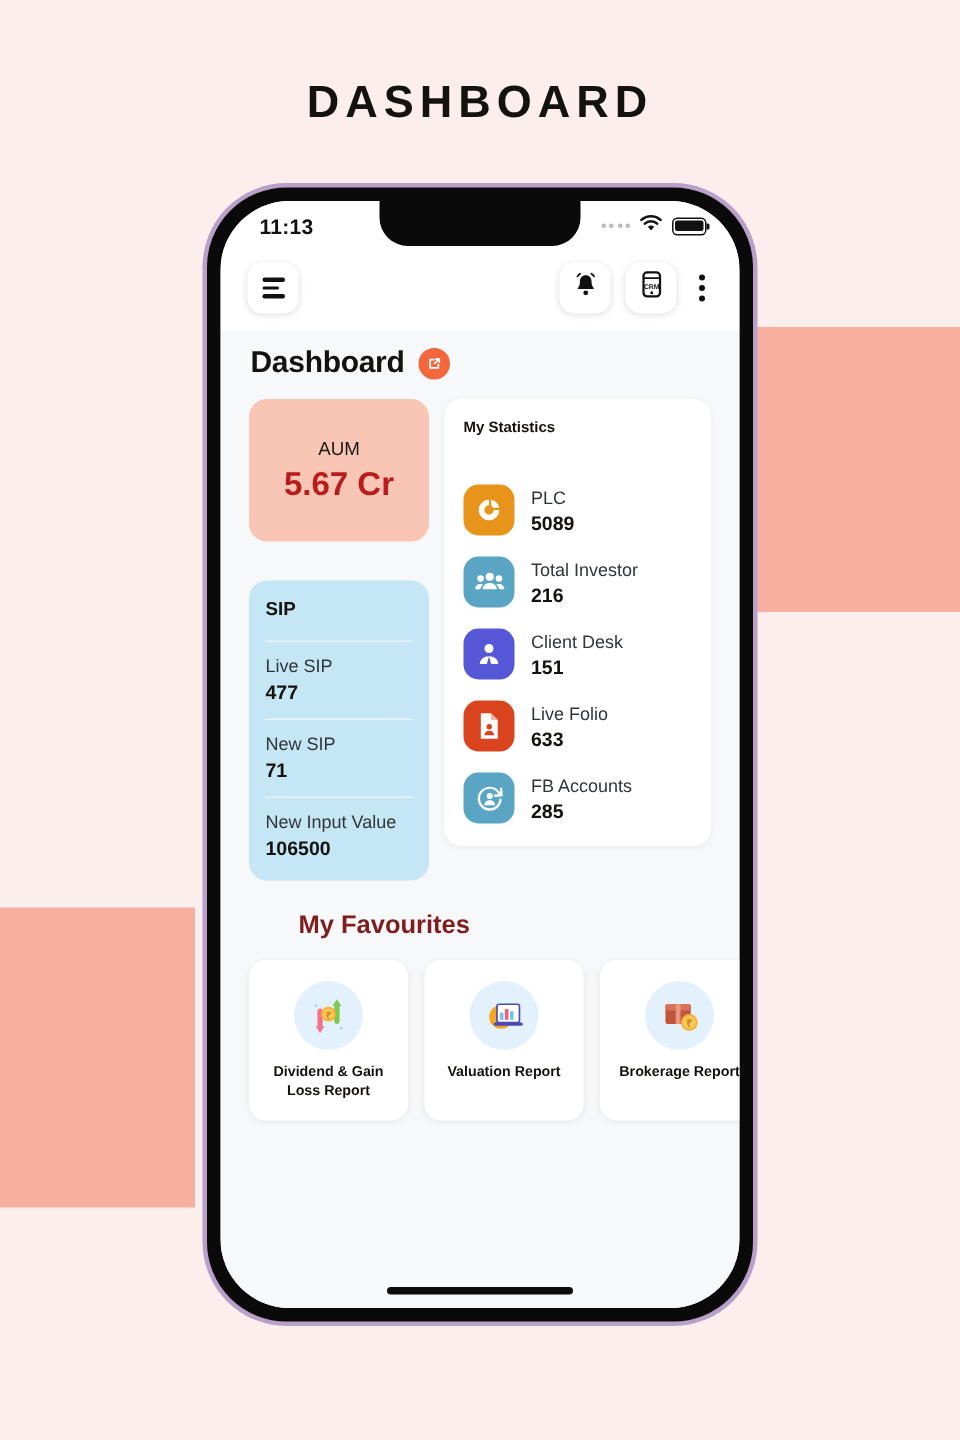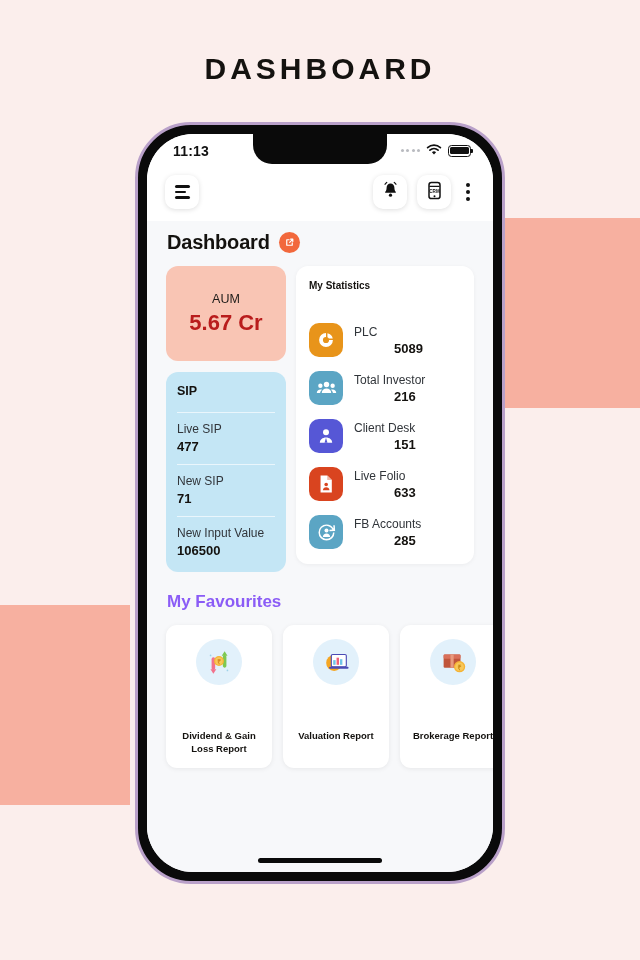--- a/index.html
+++ b/index.html
@@ -93,21 +93,21 @@
     padding:10px 20px 12px 20px;
   }
   #dash-title { font-size:20px; font-weight:bold; color:#14120f; letter-spacing:-.2px; }
   #dash-badge {
     width:21px; height:21px; border-radius:50%; background:#f2683c;
     display:flex; align-items:center; justify-content:center;
   }
 
   
   #cards { display:flex; gap:10px; padding:0 19px; align-items:flex-start; }
-  #col-left { width:120px; flex:0 0 120px; display:flex; flex-direction:column; gap:11px; }
+  #col-left { width:120px; flex:0 0 120px; display:flex; flex-direction:column; gap:26px; }
 
   #aum-card {
     background:#f9c5b4; border-radius:12px;
     height:95px; display:flex; flex-direction:column;
     align-items:center; justify-content:center; gap:4px;
   }
   #aum-label { font-size:12.5px; color:#1d1b18; }
   #aum-value { font-size:22px; font-weight:bold; color:#b91c1c; }
 
   #sip-card { background:#c4e6f5; border-radius:12px; padding:12px 11px 14px 11px; }
@@ -123,41 +123,42 @@
     padding:14px 13px 13px 13px; box-shadow:0 1px 4px rgba(0,0,0,.05);
   }
   #stats-title { font-size:10px; font-weight:bold; color:#14120f; margin-bottom:32px; }
   .stat-row { display:flex; align-items:center; gap:11px; margin-bottom:14px; }
   .stat-row:last-child { margin-bottom:2px; }
   .stat-icon {
     width:34px; height:34px; flex:0 0 34px; border-radius:10px;
     display:flex; align-items:center; justify-content:center;
   }
   .stat-label { font-size:12px; color:#31353a; margin-bottom:2px; }
-  .stat-value { font-size:13px; font-weight:bold; color:#14120f;margin-left:40px; }
+  .stat-value { font-size:13px; font-weight:bold; color:#14120f; }
 
   
   #fav-title {
-    font-size:17px; font-weight:bold; color:#8b5cf6;
+    font-size:17px; font-weight:bold; color:#7f1d1d;
     padding:20px 20px 13px 20px;
+    margin-left:32px;
   }
   #fav-row { display:flex; gap:11px; padding:0 0 0 19px; }
   .fav-card {
     width:106px; flex:0 0 106px; background:#fff; border-radius:11px;
     box-shadow:0 1px 5px rgba(0,0,0,.07);
     padding:14px 7px 12px 7px;
     display:flex; flex-direction:column; align-items:center; gap:9px;
   }
   .fav-ico {
     width:46px; height:46px; border-radius:50%; background:#e2f1fb;
     display:flex; align-items:center; justify-content:center;
   }
   .fav-label {
     font-size:9.5px; font-weight:bold; color:#14120f;
-    text-align:center; line-height:1.35;margin-top:36px;
+    text-align:center; line-height:1.35;
   }
 
   
   #home-bar-wrap {
     flex:0 0 auto; background:#f7f8fa;
     padding:11px 0 9px 0; display:flex; justify-content:center;
   }
   #home-bar { width:124px; height:5px; border-radius:3px; background:#0a0a0a; }
 </style>
 </head>

